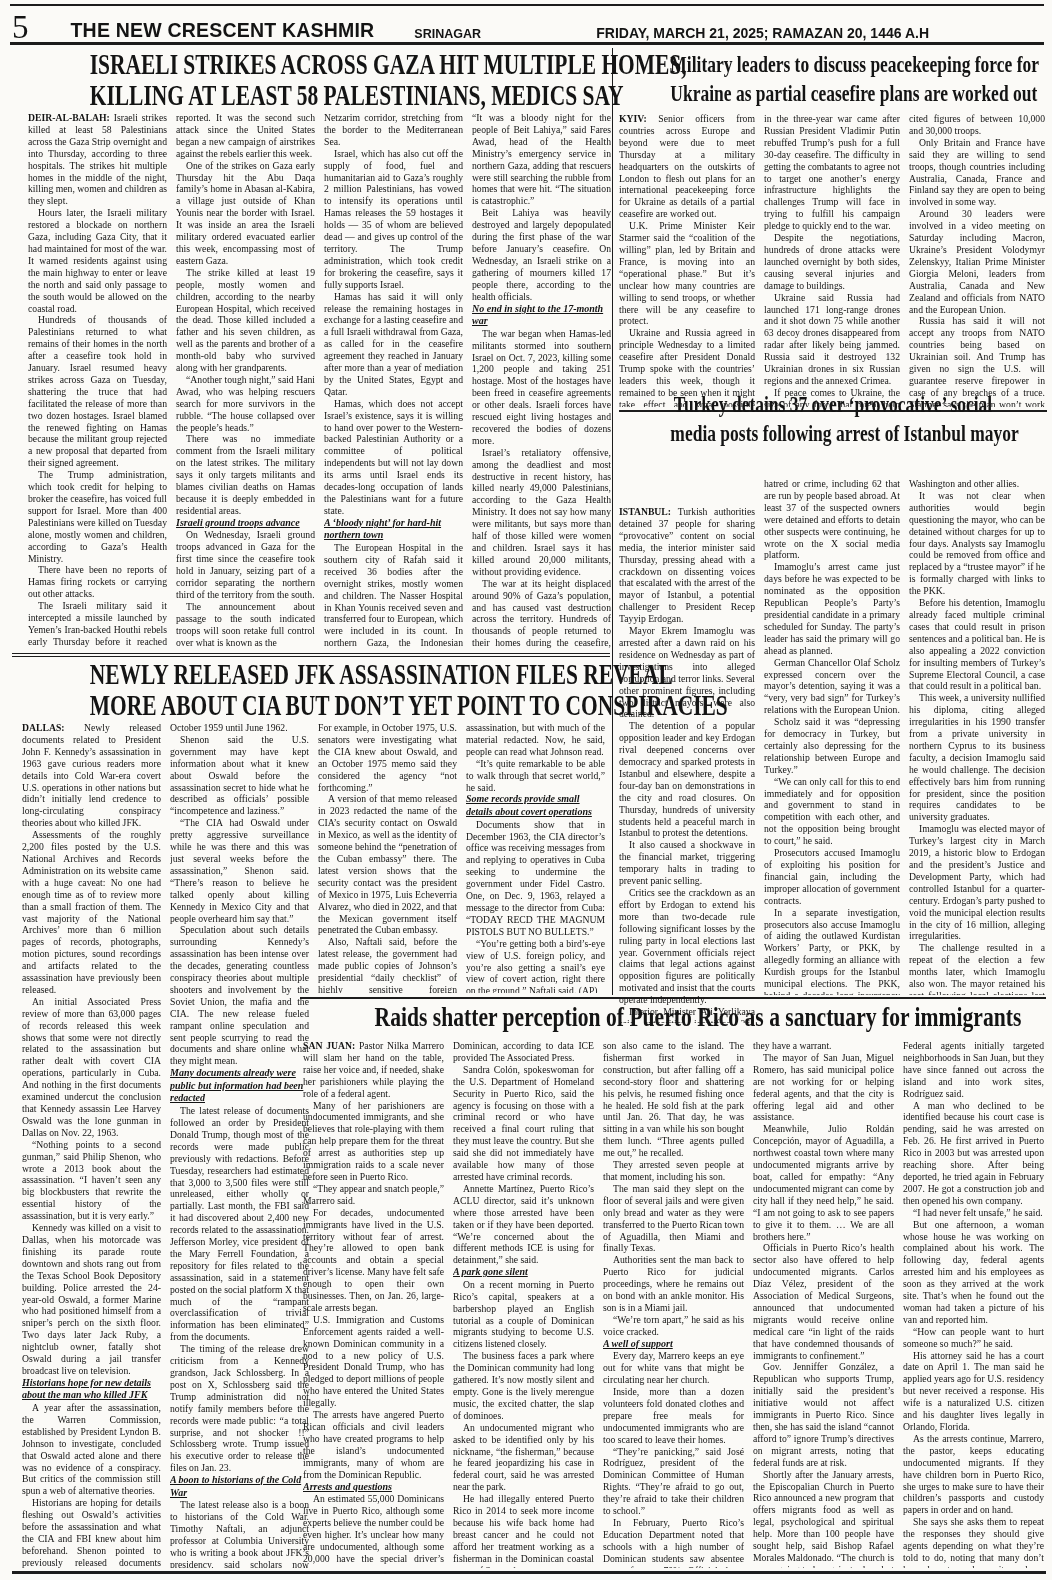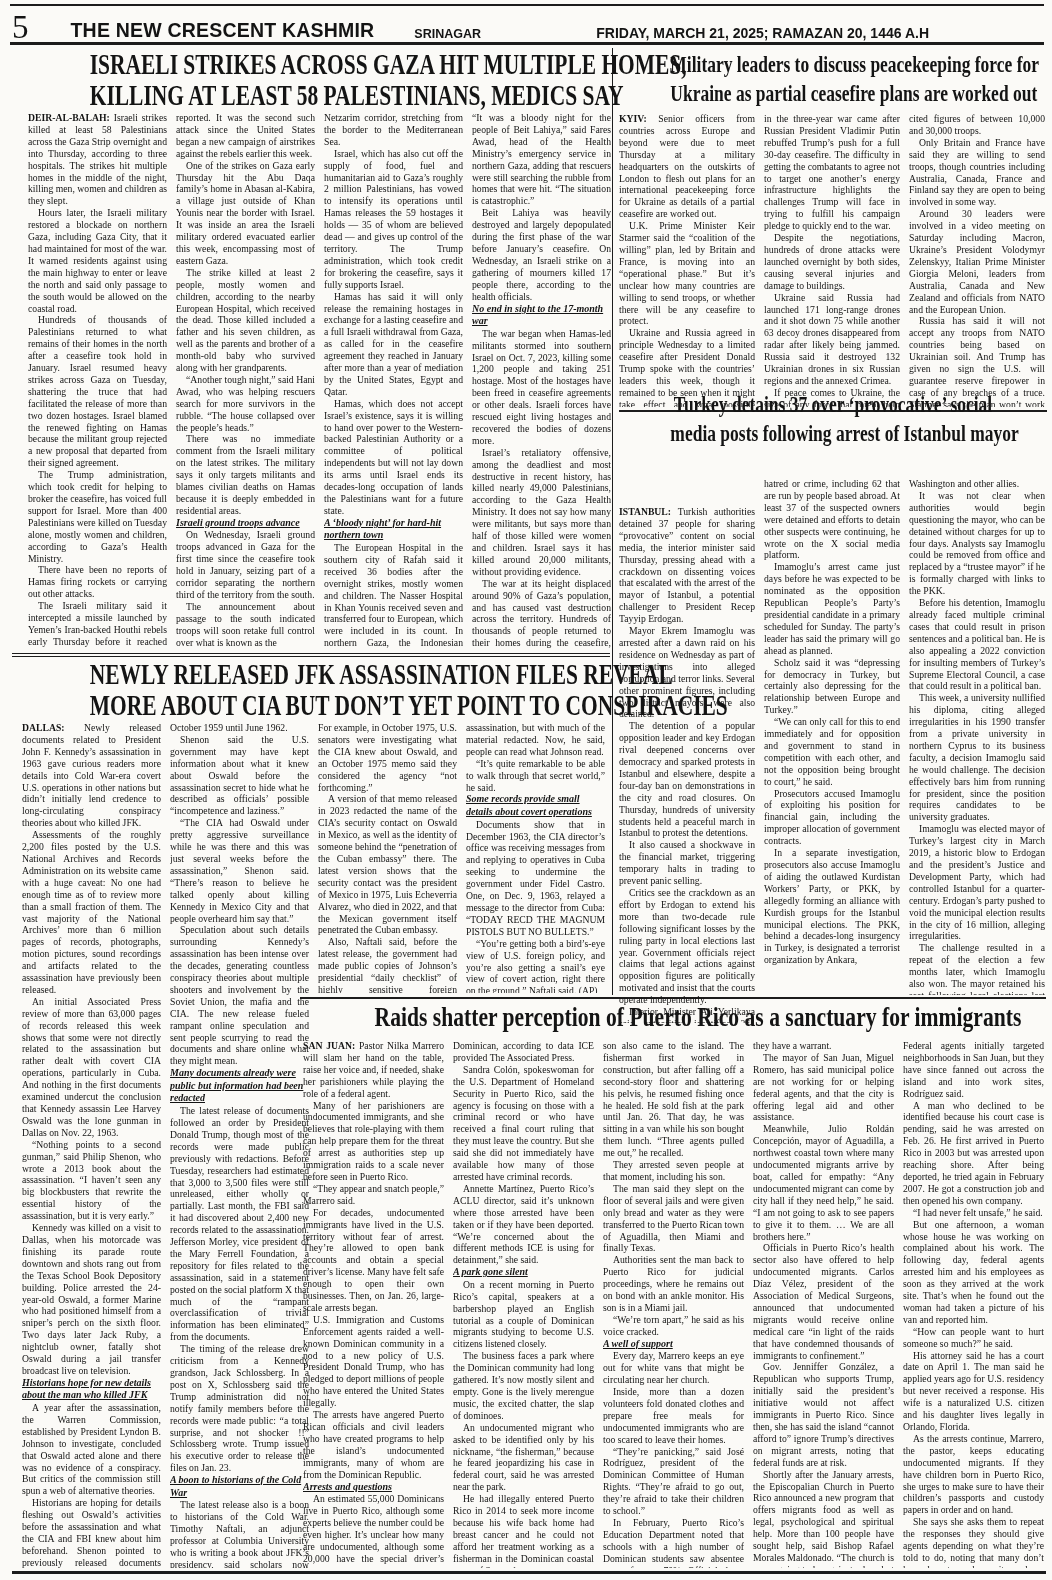--- a/index.html
+++ b/index.html
@@ -55,21 +55,21 @@
       <p class="para first"><b class="dateline">DEIR-AL-BALAH: </b>Israeli strikes killed at least 58 Palestinians across the Gaza Strip overnight and into Thursday, according to three hospitals. The strikes hit multiple homes in the middle of the night, killing men, women and children as they slept.</p>
       <p class="para">Hours later, the Israeli military restored a blockade on northern Gaza, including Gaza City, that it had maintained for most of the war. It warned residents against using the main highway to enter or leave the north and said only passage to the south would be allowed on the coastal road.</p>
       <p class="para">Hundreds of thousands of Palestinians returned to what remains of their homes in the north after a ceasefire took hold in January. Israel resumed heavy strikes across Gaza on Tuesday, shattering the truce that had facilitated the release of more than two dozen hostages. Israel blamed the renewed fighting on Hamas because the militant group rejected a new proposal that departed from their signed agreement.</p>
       <p class="para">The Trump administration, which took credit for helping to broker the ceasefire, has voiced full support for Israel. More than 400 Palestinians were killed on Tuesday alone, mostly women and children, according to Gaza’s Health Ministry.</p>
       <p class="para">There have been no reports of Hamas firing rockets or carrying out other attacks.</p>
       <p class="para">The Israeli military said it intercepted a missile launched by Yemen’s Iran-backed Houthi rebels early Thursday before it reached Israeli airspace, as air raid sirens and exploding interceptors were heard in Jerusalem. No injuries were</p>
     </div>
   <div class="col" style="width:139px;height:538px;">
       <p class="para first">reported. It was the second such attack since the United States began a new campaign of airstrikes against the rebels earlier this week.</p>
       <p class="para">One of the strikes on Gaza early Thursday hit the Abu Daqa family’s home in Abasan al-Kabira, a village just outside of Khan Younis near the border with Israel. It was inside an area the Israeli military ordered evacuated earlier this week, encompassing most of eastern Gaza.</p>
-      <p class="para">The strike killed at least 2 people, mostly women and children, according to the nearby European Hospital, which received the dead. Those killed included a father and his seven children, as well as the parents and brother of a month-old baby who survived along with her grandparents.</p>
+      <p class="para">The strike killed at least 19 people, mostly women and children, according to the nearby European Hospital, which received the dead. Those killed included a father and his seven children, as well as the parents and brother of a month-old baby who survived along with her grandparents.</p>
       <p class="para">“Another tough night,” said Hani Awad, who was helping rescuers search for more survivors in the rubble. “The house collapsed over the people’s heads.”</p>
       <p class="para">There was no immediate comment from the Israeli military on the latest strikes. The military says it only targets militants and blames civilian deaths on Hamas because it is deeply embedded in residential areas.</p>
       <p class="subhead">Israeli ground troops advance</p>
       <p class="para">On Wednesday, Israeli ground troops advanced in Gaza for the first time since the ceasefire took hold in January, seizing part of a corridor separating the northern third of the territory from the south.</p>
       <p class="para">The announcement about passage to the south indicated troops will soon retake full control over what is known as the</p>
     </div>
   <div class="col" style="width:139px;height:538px;">
       <p class="para first">Netzarim corridor, stretching from the border to the Mediterranean Sea.</p>
       <p class="para">Israel, which has also cut off the supply of food, fuel and humanitarian aid to Gaza’s roughly 2 million Palestinians, has vowed to intensify its operations until Hamas releases the 59 hostages it holds — 35 of whom are believed dead — and gives up control of the territory. The Trump administration, which took credit for brokering the ceasefire, says it fully supports Israel.</p>
       <p class="para">Hamas has said it will only release the remaining hostages in exchange for a lasting ceasefire and a full Israeli withdrawal from Gaza, as called for in the ceasefire agreement they reached in January after more than a year of mediation by the United States, Egypt and Qatar.</p>
@@ -120,20 +120,21 @@
       <p class="para first"><b class="dateline">ISTANBUL: </b>Turkish authorities detained 37 people for sharing “provocative” content on social media, the interior minister said Thursday, pressing ahead with a crackdown on dissenting voices that escalated with the arrest of the mayor of Istanbul, a potential challenger to President Recep Tayyip Erdogan.</p>
       <p class="para">Mayor Ekrem Imamoglu was arrested after a dawn raid on his residence on Wednesday as part of investigations into alleged corruption and terror links. Several other prominent figures, including two district mayors, were also detained.</p>
       <p class="para">The detention of a popular opposition leader and key Erdogan rival deepened concerns over democracy and sparked protests in Istanbul and elsewhere, despite a four-day ban on demonstrations in the city and road closures. On Thursday, hundreds of university students held a peaceful march in Istanbul to protest the detentions.</p>
       <p class="para">It also caused a shockwave in the financial market, triggering temporary halts in trading to prevent panic selling.</p>
       <p class="para">Critics see the crackdown as an effort by Erdogan to extend his more than two-decade rule following significant losses by the ruling party in local elections last year. Government officials reject claims that legal actions against opposition figures are politically motivated and insist that the courts operate independently.</p>
       <p class="para">Interior Minister Ali Yerlikaya said authorities identified 261 social media accounts that shared provocative posts inciting public</p>
     </div>
   <div class="col" style="width:136px;height:517px;">
       <p class="para first">hatred or crime, including 62 that are run by people based abroad. At least 37 of the suspected owners were detained and efforts to detain other suspects were continuing, he wrote on the X social media platform.</p>
       <p class="para">Imamoglu’s arrest came just days before he was expected to be nominated as the opposition Republican People’s Party’s presidential candidate in a primary scheduled for Sunday. The party’s leader has said the primary will go ahead as planned.</p>
+      <p class="para">German Chancellor Olaf Scholz expressed concern over the mayor’s detention, saying it was a “very, very bad sign” for Turkey’s relations with the European Union.</p>
       <p class="para">Scholz said it was “depressing for democracy in Turkey, but certainly also depressing for the relationship between Europe and Turkey.”</p>
       <p class="para">“We can only call for this to end immediately and for opposition and government to stand in competition with each other, and not the opposition being brought to court,” he said.</p>
       <p class="para">Prosecutors accused Imamoglu of exploiting his position for financial gain, including the improper allocation of government contracts.</p>
       <p class="para">In a separate investigation, prosecutors also accuse Imamoglu of aiding the outlawed Kurdistan Workers’ Party, or PKK, by allegedly forming an alliance with Kurdish groups for the Istanbul municipal elections. The PKK, behind a decades-long insurgency in Turkey, is designated a terrorist organization by Ankara,</p>
     </div>
   <div class="col" style="width:136px;height:517px;">
       <p class="para first">Washington and other allies.</p>
       <p class="para">It was not clear when authorities would begin questioning the mayor, who can be detained without charges for up to four days. Analysts say Imamoglu could be removed from office and replaced by a “trustee mayor” if he is formally charged with links to the PKK.</p>
       <p class="para">Before his detention, Imamoglu already faced multiple criminal cases that could result in prison sentences and a political ban. He is also appealing a 2022 conviction for insulting members of Turkey’s Supreme Electoral Council, a case that could result in a political ban.</p>
       <p class="para">This week, a university nullified his diploma, citing alleged irregularities in his 1990 transfer from a private university in northern Cyprus to its business faculty, a decision Imamoglu said he would challenge. The decision effectively bars him from running for president, since the position requires candidates to be university graduates.</p>

